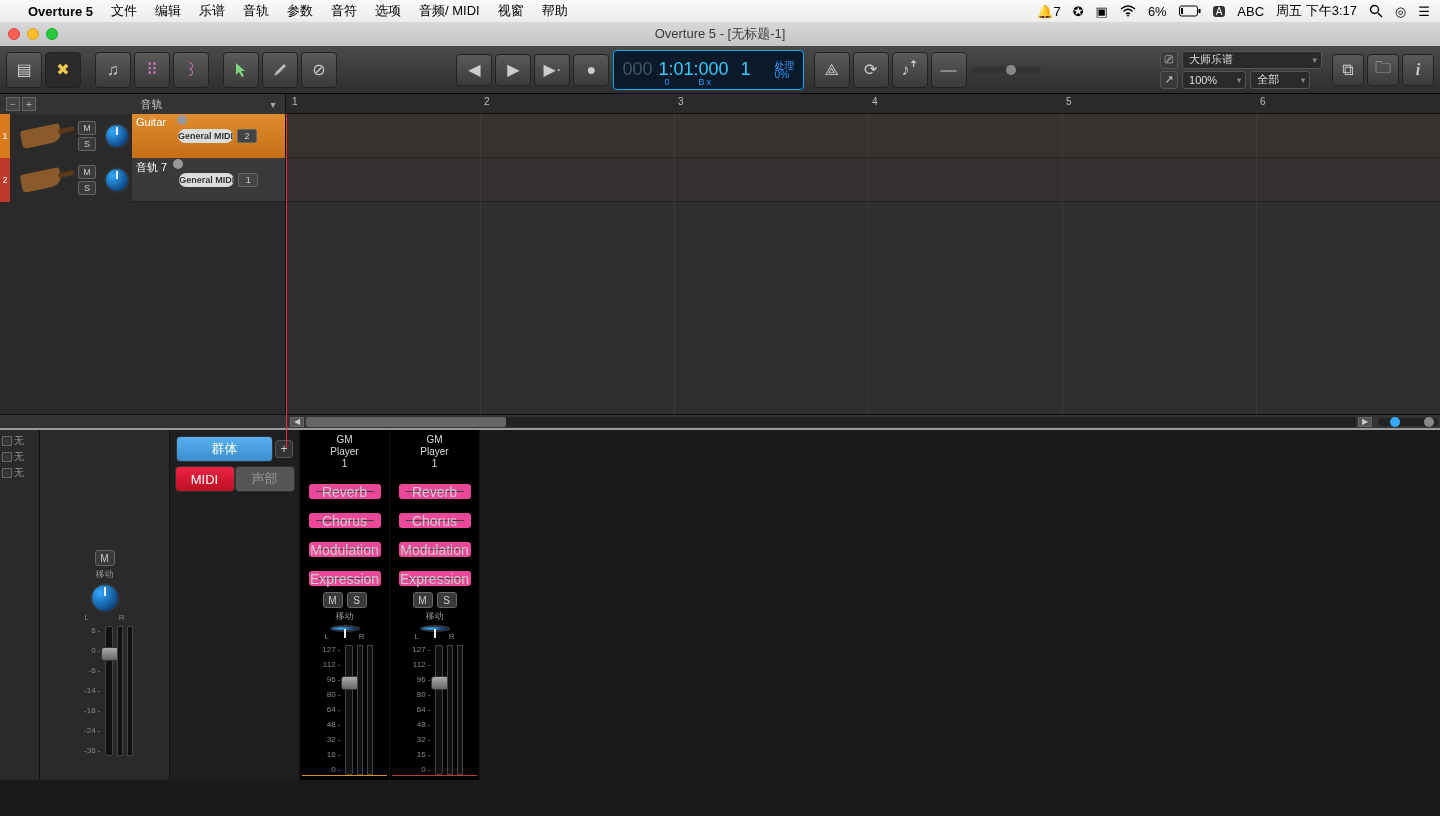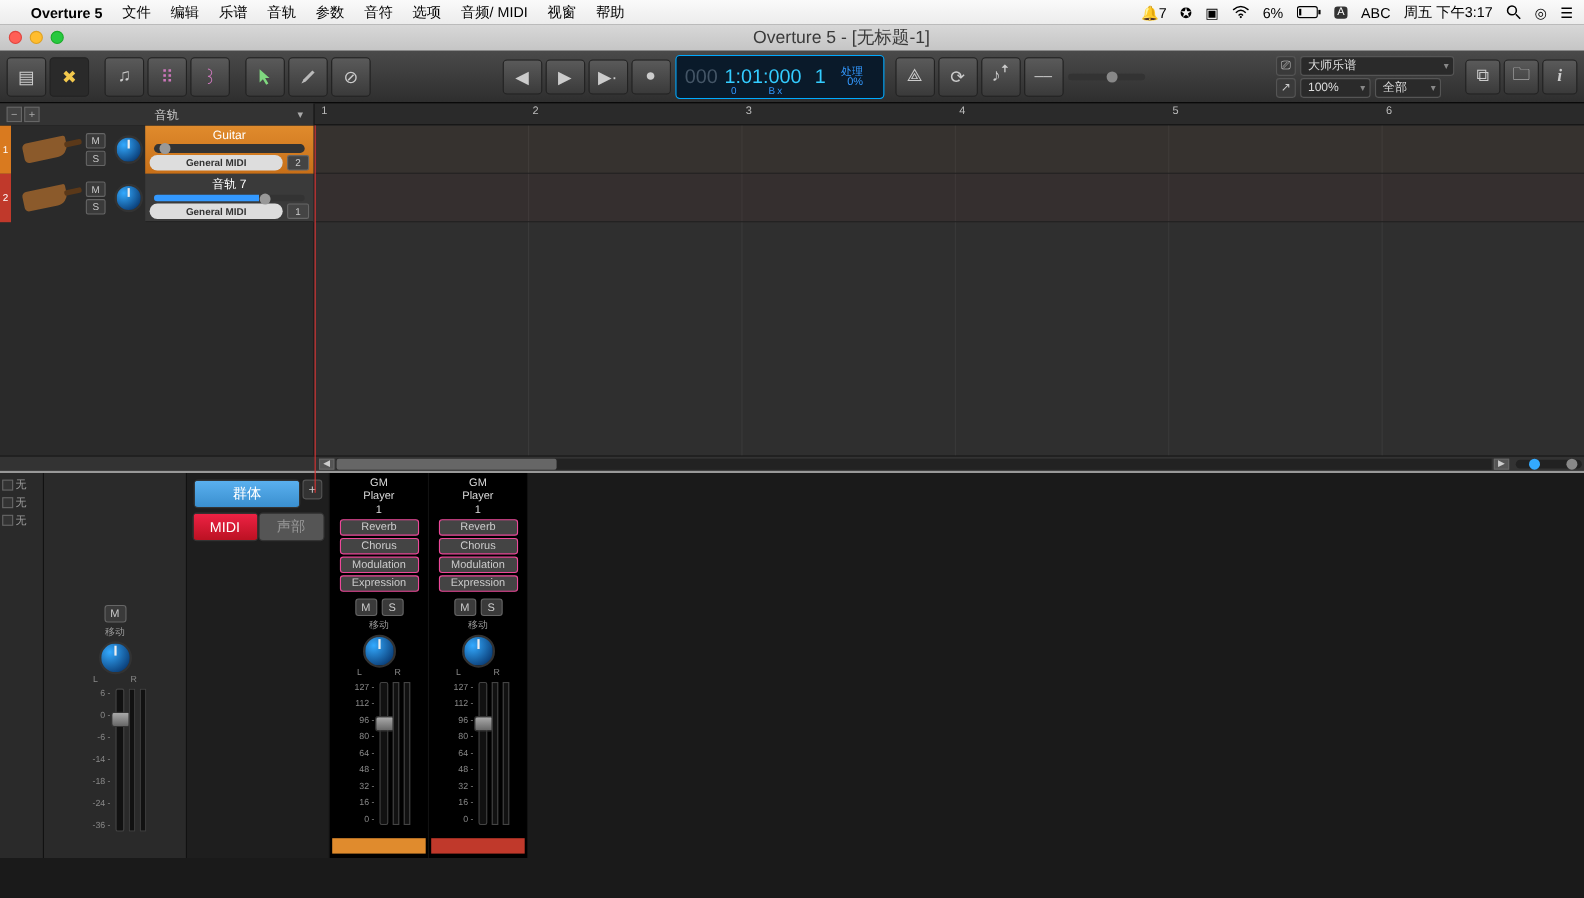--- a/index.html
+++ b/index.html
@@ -14,21 +14,21 @@
 .mb-item { font-size: 13px; }
 .mb-icon { display: inline-flex; align-items: center; }
 
 
 .title-bar { height: 24px; background: linear-gradient(to bottom, #d8d8d8, #c5c5c5); display: flex; align-items: center; padding: 0 8px; position: relative; }
 .traffic-lights { display: flex; gap: 7px; }
 .traffic-lights span { width: 12px; height: 12px; border-radius: 50%; display: inline-block; }
 .tl-red { background: #ff5f56; border: 1px solid #e0443e; }
 .tl-yellow { background: #ffbd2e; border: 1px solid #dea123; }
 .tl-green { background: #27c93f; border: 1px solid #1aab29; }
-.window-title { position: absolute; left: 50%; transform: translateX(-50%); font-size: 16px; color: #3a3a3a; margin-left: 45px; }
+.window-title { position: absolute; left: 50%; transform: translateX(-50%); font-size: 13px; color: #3a3a3a; }
 
 
 .toolbar { height: 48px; background: linear-gradient(to bottom, #4a4a4a, #2e2e2e); display: flex; align-items: center; padding: 0 6px; gap: 4px; border-bottom: 1px solid #000; }
 .tb-group { display: flex; gap: 3px; }
 .tb-btn { width: 36px; height: 36px; background: linear-gradient(to bottom, #5a5a5a, #3a3a3a); border: 1px solid #222; border-radius: 4px; display: flex; align-items: center; justify-content: center; color: #ccc; font-size: 16px; cursor: pointer; }
 .tb-btn.active-yellow { background: #2a2a2a; color: #f3c94d; }
 .tb-btn.active-green { color: #7fd87f; }
 .tb-spacer { flex: 1; }
 .transport-group { display:flex; gap:3px; align-items:center; }
 .transport-btn { width: 36px; height: 32px; background: linear-gradient(to bottom, #5a5a5a, #3a3a3a); border: 1px solid #222; border-radius: 4px; display:flex; align-items:center; justify-content:center; color:#ccc; cursor:pointer;}
@@ -63,21 +63,21 @@
 .track-row.orange .track-num { background:#d97a1f; }
 .track-row.red .track-num { background:#c0392b; }
 .track-instr-icon { width:62px; display:flex; align-items:center; justify-content:center; }
 .guitar-icon { width:40px; height:18px; background: #8b5a2b; border-radius: 4px 2px 10px 4px; position:relative; transform: rotate(-12deg); }
 .guitar-icon::before { content:""; position:absolute; right:-14px; top:6px; width:16px; height:5px; background:#5a3819; border-radius:2px; }
 .track-btns { width:30px; display:flex; flex-direction:column; justify-content:center; gap:2px; align-items:center;}
 .ms-btn { width:18px; height:14px; background:#3a3a3a; border:1px solid #666; border-radius:2px; color:#ccc; font-size:9px; display:flex; align-items:center; justify-content:center; cursor:pointer;}
 .pan-knob { width:30px; display:flex; align-items:center; justify-content:center;}
 .knob-circle { width:26px; height:26px; border-radius:50%; background: radial-gradient(circle at 30% 30%, #3af, #025); border:2px solid #333; position:relative;}
 .knob-circle::after { content:""; position:absolute; top:2px; left:50%; width:2px; height:8px; background:#eee; transform:translateX(-50%);}
-.track-main { flex:1; display:flex; flex-direction:column; justify-content:center; padding:2px 4px; gap:2px;}
+.track-main { flex:1; display:flex; flex-direction:row; padding:2px 4px; gap:2px;}
 .track-name { color:#fff; font-size:11px; text-align:center; }
 .track-row.orange .track-main { background: linear-gradient(to bottom,#e08b2d,#c76f18); }
 .track-row.red .track-main { background: #3a3a3a; border-bottom:1px solid #222;}
 .vol-slider { height:8px; background:#333; border-radius:4px; position:relative; margin:0 4px;}
 .vol-slider .thumb { width:10px; height:10px; background:#999; border-radius:50%; position:absolute; top:-1px;}
 .vol-slider.blue { background: linear-gradient(to right,#39f 0%, #39f 70%, #333 70%, #333 100%);}
 .vol-slider.orange { background:#333;}
 .vol-slider.orange .thumb { left:5px;}
 .vol-slider.blue .thumb { left:70%; }
 .track-footer { display:flex; gap:4px; align-items:center; }
@@ -101,30 +101,30 @@
 
 
 .mixer { flex:1; background:#1e1e1e; display:flex; border-top:2px solid #999; height: 352px; }
 .mixer-left { width:40px; background:#2a2a2a; border-right:1px solid #111; display:flex; flex-direction:column; padding:4px 2px; gap:2px;}
 .mixer-left .opt { display:flex; align-items:center; gap:2px; color:#999; font-size:10px;}
 .mixer-left .cb { width:10px; height:10px; border:1px solid #666; background:#333;}
 
 .channel-strip { width:90px; border-right:1px solid #111; background:#000000; display:flex; flex-direction:column; align-items:center; padding:4px 2px; position:relative;}
 .channel-strip.master { width:130px; background:#2a2a2a;}
 .channel-strip.group-strip { width:130px; background:#1e1e1e; align-items:center; padding-top:6px;}
-.group-btn-row { display:flex; align-items:flex-start; width:100%; gap:2px; padding:0 4px;}
+.group-btn-row { display:flex; align-items:center; width:100%; gap:2px; padding:0 4px;}
 .group-btn { flex:1; height:26px; border-radius:4px; display:flex; align-items:center; justify-content:center; color:#fff; font-size:13px; cursor:pointer; border:1px solid #333;}
 .group-btn.blue { background: linear-gradient(to bottom,#5ab0ef,#3a8fcf);}
 .group-btn.green { background: linear-gradient(to bottom,#3aae3a,#2a8e2a);}
 .group-btn.red { background: linear-gradient(to bottom,#e24,#b12); width:60px;}
 .group-btn.gray { background:#555; width:60px; color:#999;}
 .plus-btn { width:18px; height:18px; background:#333; border:1px solid #555; border-radius:3px; color:#ccc; font-size:12px; display:flex; align-items:center; justify-content:center; cursor:pointer;}
 
 .ch-head { color:#ddd; font-size:10px; text-align:center; line-height:12px;}
-.fx-slot { width:72px; height:15px; background:#444; border:1px solid #ec4899; border-radius:3px; color:#ccc; font-size:10px; display:flex; align-items:center; justify-content:center; margin-top:2px;}
+.fx-slot { width:72px; height:15px; background:#444; border:7px solid #ec4899; border-radius:3px; color:#ccc; font-size:14px; display:flex; align-items:center; justify-content:center; margin-top:14px;}
 .ch-ms { display:flex; gap:4px; margin-top:6px;}
 .ch-ms .m, .ch-ms .s { width:20px; height:16px; background:#3a3a3a; border:1px solid #666; border-radius:3px; color:#ccc; font-size:10px; display:flex; align-items:center; justify-content:center;}
 .ch-label { color:#999; font-size:9px; margin-top:2px;}
 .ch-knob { width:30px; height:30px; border-radius:50%; background: radial-gradient(circle at 30% 30%, #3af, #025); border:2px solid #333; margin-top:2px; position:relative;}
 .ch-knob::after { content:""; position:absolute; top:2px; left:50%; width:2px; height:9px; background:#eee; transform:translateX(-50%);}
 .lr-label { display:flex; justify-content:space-between; width:40px; color:#888; font-size:8px;}
 .fader-area { display:flex; gap:4px; margin-top:4px; height:140px; }
 .scale-col { width:24px; display:flex; flex-direction:column; justify-content:space-between; align-items:flex-end; color:#888; font-size:8px; height:130px;}
 .scale-col span { height:10px; line-height:10px;}
 .fader-track { width:8px; height:130px; background:#111; border:1px solid #444; position:relative; border-radius:2px;}
@@ -224,21 +224,21 @@
     <div class="transport-btn">◀</div>
     <div class="transport-btn">▶</div>
     <div class="transport-btn">▶·</div>
     <div class="transport-btn">●</div>
   </div>
 
   <div class="lcd">
     <span class="gray">000</span>
     <span>1:01:000</span>
     <span style="margin-left:6px;">1</span>
-    <span class="small" style="margin-left:8px; text-align:right; line-height:9px;">
+    <span class="small" style="margin-left:18px; text-align:left; line-height:9px;">
       <span>处理</span><br>
       <span>0%</span>
     </span>
     <div class="lcd-sub"><span>0</span>&nbsp;&nbsp;&nbsp;&nbsp;&nbsp;&nbsp;<span>Bx</span></div>
   </div>
 
   <div class="tb-group" style="margin-left:6px;">
     <div class="tb-btn">⟁</div>
     <div class="tb-btn">⟳</div>
     <div class="tb-btn">♪ꜛ</div>

